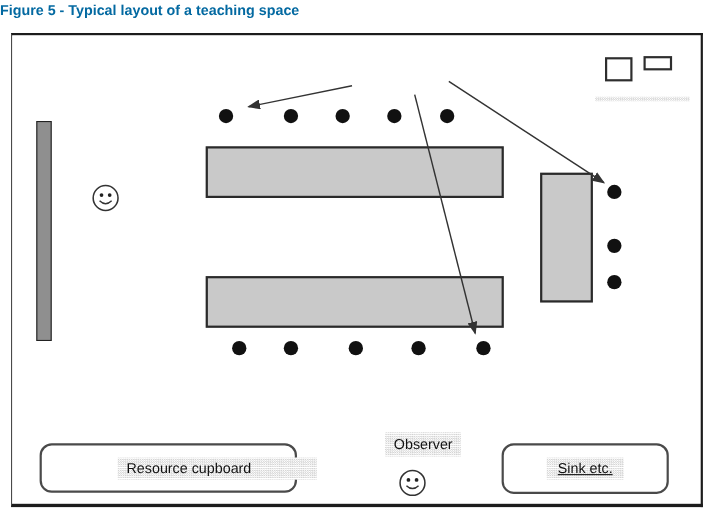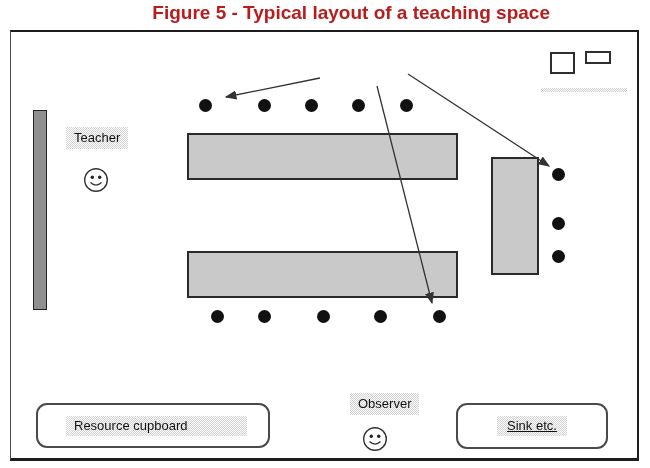--- a/index.html
+++ b/index.html
@@ -2,22 +2,22 @@
 <html><head>
 <meta charset="utf-8">
 <style>
   html,body{margin:0;padding:0;background:#fff;}
   #stage{
     position:relative;width:650px;height:468px;background:#fff;overflow:hidden;
     font-family:"Liberation Sans",sans-serif;color:#111;
   }
   .abs{position:absolute;}
   #fig-title{
-    left:0;top:2px;width:550px;text-align:right;
-    font-size:19px;font-weight:bold;color:#b91c1c;
+    left:0;top:2px;width:550px;text-align:left;
+    font-size:13px;font-weight:bold;color:#0369a1;
   }
   #frame{
     left:10px;top:30px;width:626px;height:426px;
     border:2px solid #1c1c1c;border-left:1px solid #4a4a4a;border-bottom-width:3px;
     background:transparent;
   }
   
   .dither{
     background-color:#ffffff;
     background-image:conic-gradient(#d2d2d2 25%, transparent 0 50%, #d2d2d2 0 75%, transparent 0);
@@ -35,21 +35,21 @@
   #observer-label{left:350px;top:393px;}
   #tables-label{
     left:293px;top:261px;width:72px;text-align:center;background:#fdfdfd;
     font-size:13px;padding:2px 0;border:1px dotted #cfcfcf;
   }
   .rounded-box{
     border:2px solid #4a4a4a;border-radius:11px;background:#fff;box-sizing:border-box;
     display:flex;align-items:center;
   }
   #resource-box{left:36px;top:403px;width:234px;height:45px;padding-left:28px;}
-  #resource-box .lbl{padding:2px 8px;min-width:165px;text-align:left;}
+  #resource-box .lbl{padding:2px 8px;min-width:165px;text-align:left;margin-left:41px;}
   #sink-box{left:456px;top:403px;width:152px;height:46px;justify-content:center;}
   #sink-box .lbl{text-decoration:underline;padding:2px 10px;}
   .dot{position:absolute;border-radius:50%;background:#111;}
   #arrow-layer{left:0;top:0;pointer-events:none;}
   .smiley{position:absolute;width:26px;height:26px;}
   #teacher-smiley{left:83px;top:167px;}
   #observer-smiley{left:362px;top:426px;}
 </style>
 </head>
 <body>
@@ -60,21 +60,20 @@
 
   <div class="abs" id="frame"></div>
 
   <div class="abs" id="whiteboard-rect"></div>
   <div class="abs table-rect" style="left:187px;top:133px;width:271px;height:47px;"></div>
   <div class="abs table-rect" style="left:187px;top:251px;width:271px;height:47px;"></div>
   <div class="abs table-rect" style="left:491px;top:157px;width:48px;height:118px;"></div>
   <div class="abs" id="computer-rect"></div>
   <div class="abs" id="printer-rect"></div>
 
-  <div class="abs lbl dither" id="teacher-label">Teacher</div>
   <div class="abs lbl dither" id="computer-label">
   </div>
   <div class="abs lbl dither" id="observer-label">Observer</div>
 
   <div class="abs rounded-box" id="resource-box">
     <span class="lbl dither">Resource cupboard</span>
   </div>
   <div class="abs rounded-box" id="sink-box">
     <span class="lbl dither">Sink etc.</span>
   </div>

